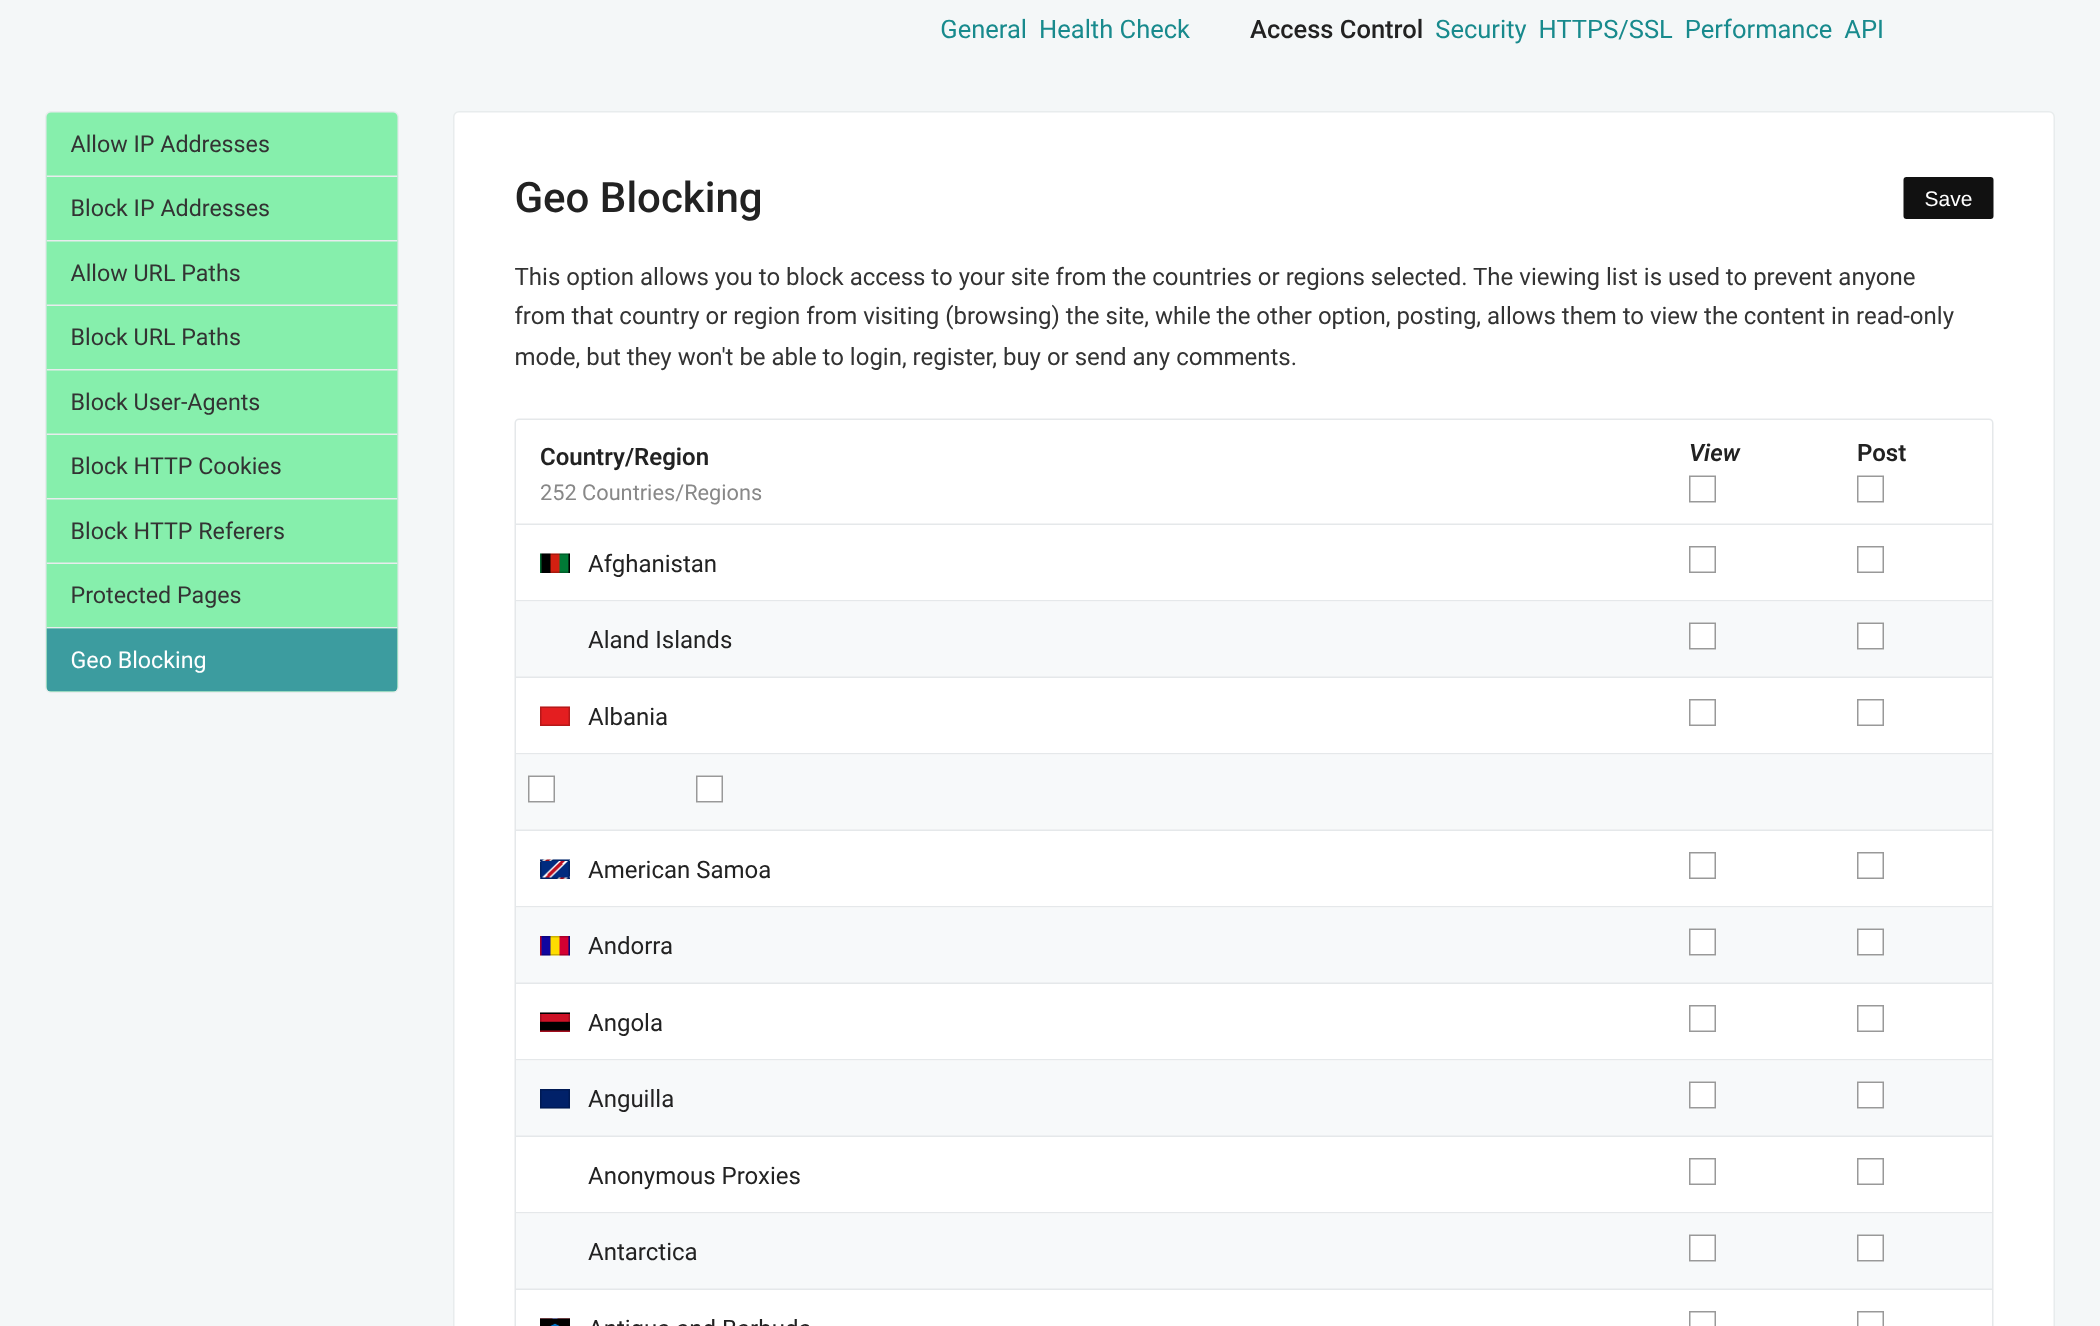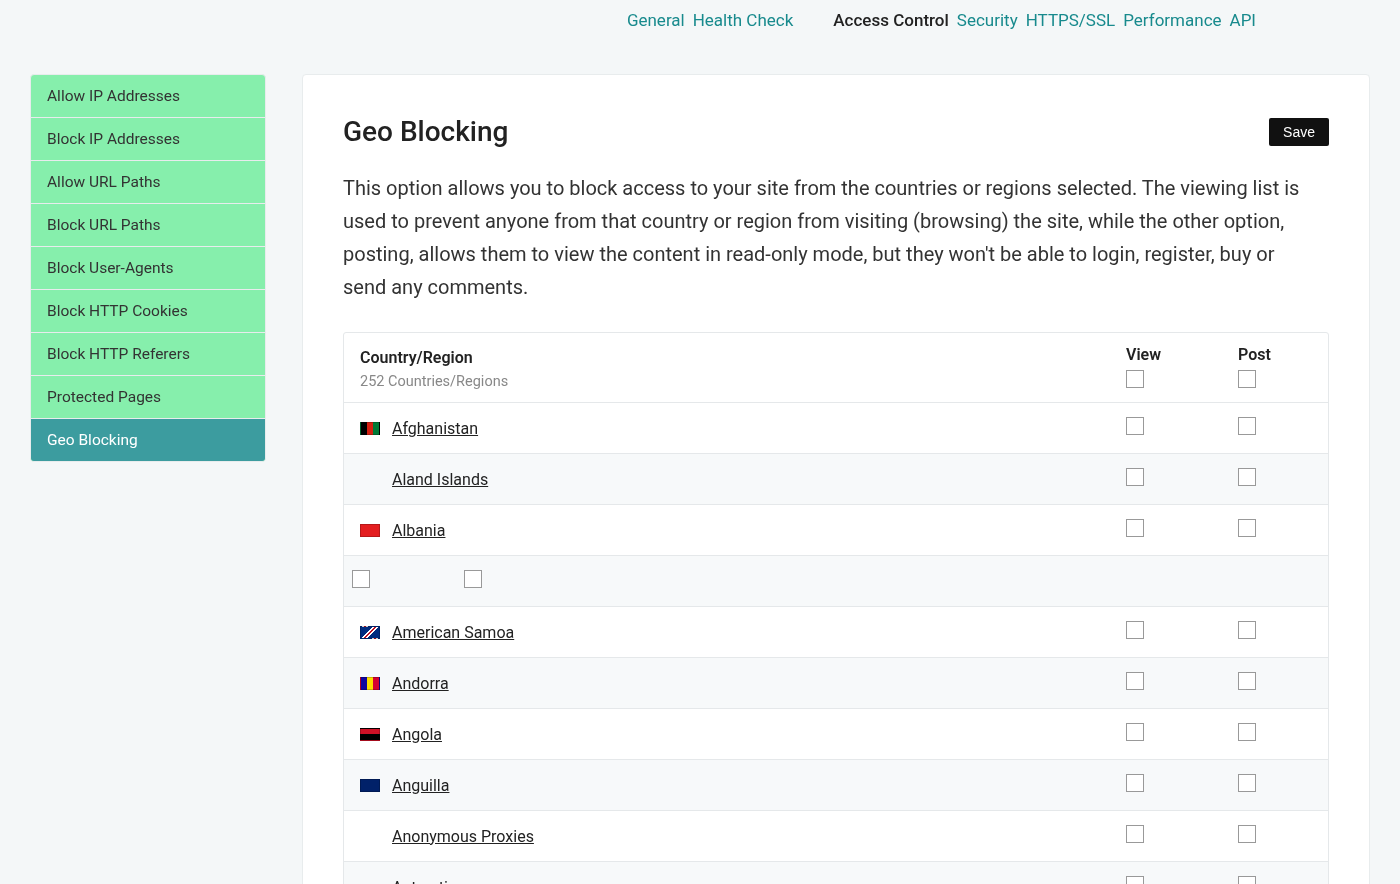--- a/index.html
+++ b/index.html
@@ -71,43 +71,43 @@
     .save-btn {
       background: #111;
       color: #fff;
       border: none;
       padding: 6px 14px;
       font-size: 14px;
       cursor: pointer;
       border-radius: 2px;
     }
     .description {
-      font-size: 20px;
+      font-size: 16px;
       line-height: 1.65;
       color: #333;
       margin-bottom: 28px;
       max-width: 960px;
     }
     .table {
       border: 1px solid #e5e8ea;
       border-radius: 3px;
     }
     .table-header, .table-row {
       display: flex;
       align-items: center;
       border-bottom: 1px solid #e5e8ea;
     }
     .table-row:last-child { border-bottom: none; }
-    .col-country { flex: 1; padding: 14px 16px; display: flex; align-items: center; gap: 12px; text-decoration: underline; }
+    .col-country { flex: 1; padding: 14px 16px; display: flex; align-items: center; gap: 12px; }
     .col-view { width: 120px; text-align: left; padding: 14px 0 14px 8px; }
     .col-post { width: 90px; text-align: left; padding: 14px 0; }
     .header-col-country { flex: 1; padding: 12px 16px 10px 16px; }
     .header-label { font-weight: 600; font-size: 16px; color: #222; }
     .header-sub { font-size: 14.5px; color: #888; margin-top: 6px; }
-    .header-col-view { width: 120px; padding: 12px 0 10px 8px; }
+    .header-col-view { width: 120px; padding: 12px 0 10px 8px; font-style: italic; }
     .header-col-post { width: 90px; padding: 12px 0 10px 0; }
     .header-col-view .header-label, .header-col-post .header-label { display: block; margin-bottom: 6px; }
     .checkbox {
       width: 18px; height: 18px; border: 1.5px solid #999; background: #fff; display: inline-block; cursor: pointer;
     }
     .flag {
       width: 20px; height: 13px; display: inline-block; border: 0.5px solid rgba(0,0,0,0.2); flex-shrink: 0;
     }
     .flag-empty { border: none; }
     .country-name { font-size: 16px; color: #222; }

